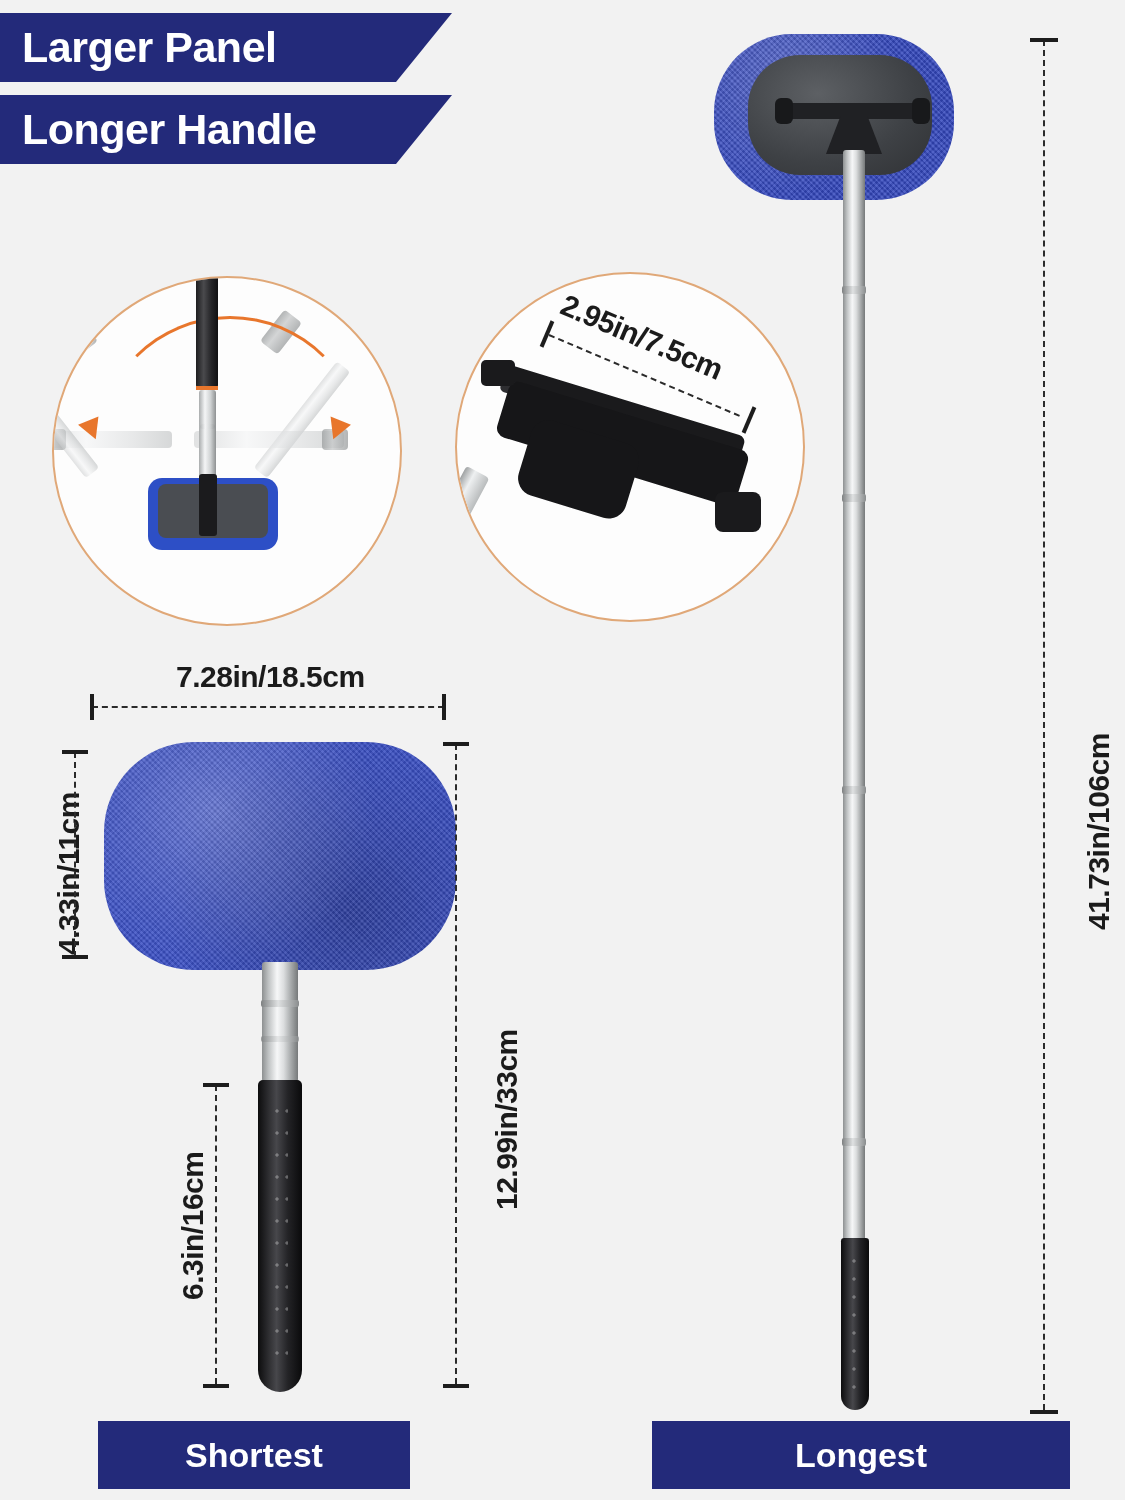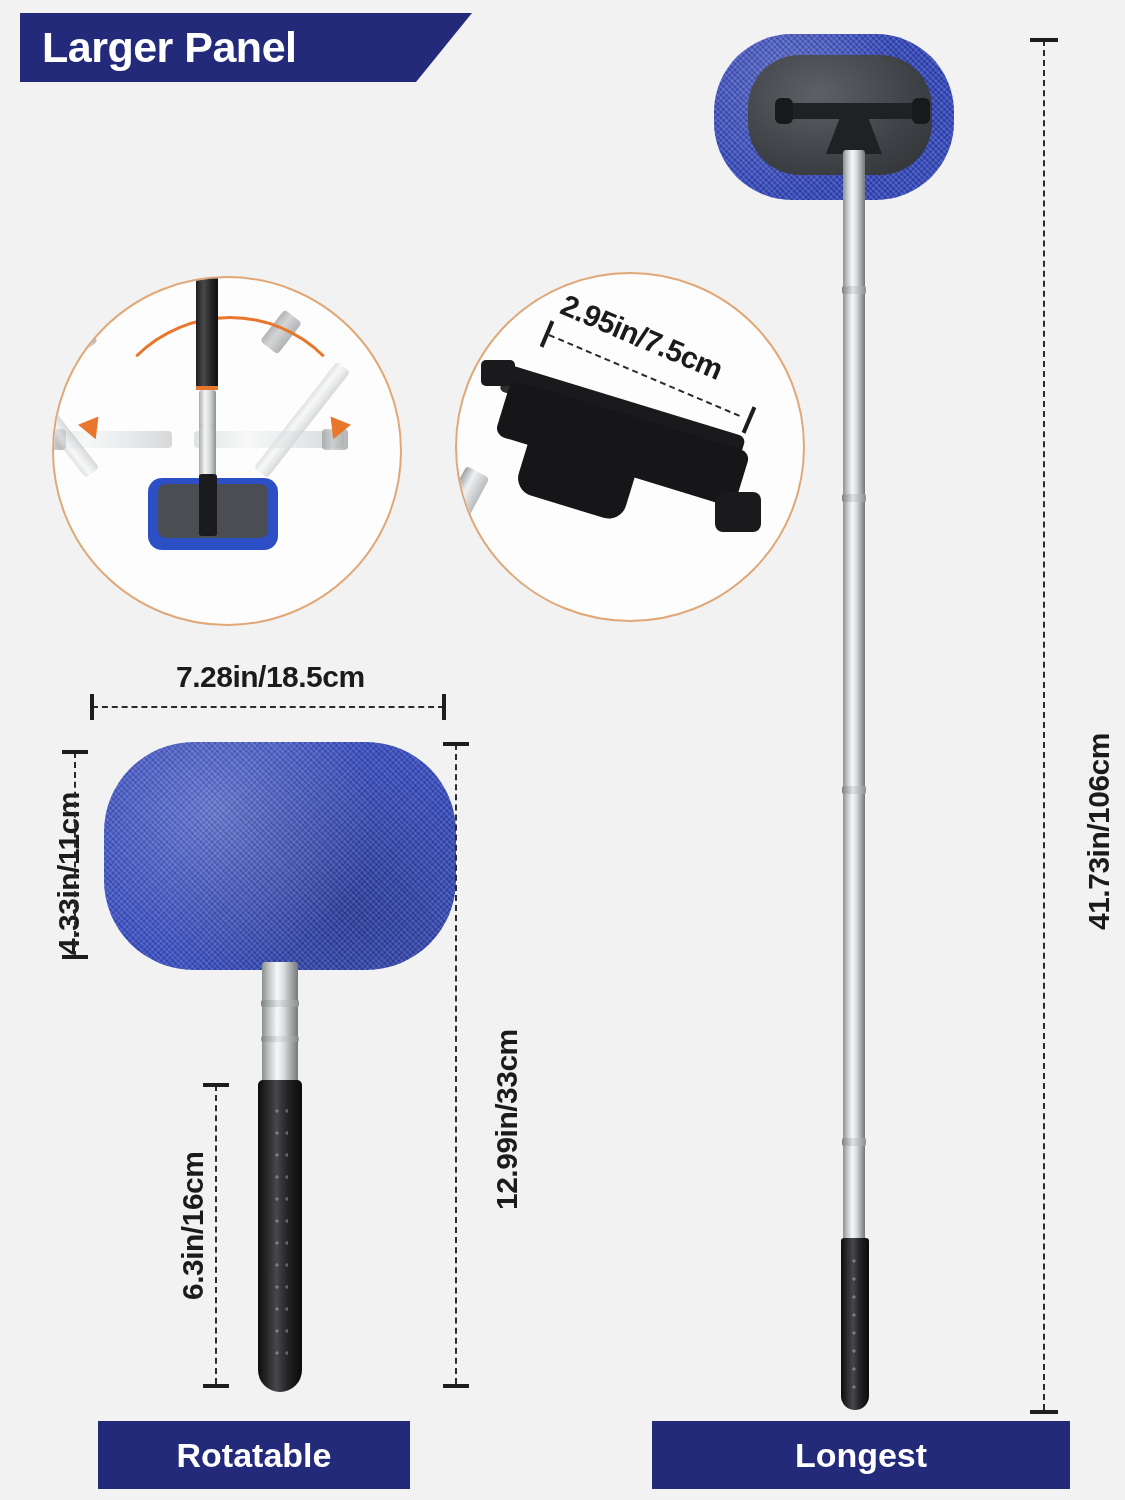--- a/index.html
+++ b/index.html
@@ -11,21 +11,20 @@
   }
   .stage{position:absolute;left:0;top:0;width:1125px;height:1500px;}
 
   
   .banner{
     position:absolute;left:0;
     background:var(--navy);
     display:flex;align-items:center;
     -webkit-clip-path:polygon(0 0, 100% 0, calc(100% - 56px) 100%, 0 100%);
     clip-path:polygon(0 0, 100% 0, calc(100% - 56px) 100%, 0 100%);
-    margin-left:20px;
   }
   .banner span{
     color:#ffffff;
     font-weight:bold;
     font-size:43px;
     letter-spacing:-0.5px;
     padding-left:22px;
     white-space:nowrap;
     line-height:1;
   }
@@ -140,20 +139,23 @@
   #foot-longest{left:605px;top:1421px;width:418px;height:68px;margin-left:47px;}
 </style>
 </head>
 <body style="background: rgb(242, 242, 242);">
 
 <div class="stage">
 
   <div class="banner" id="banner0">
     <span>Larger Panel</span>
   </div>
+  <div class="banner" id="banner1">
+    <span>Longer Handle</span>
+  </div>
 
   <div class="circle" id="circle-rotate">
 
     <div class="gpole" style="left:-14px;top:153px;width:132px;height:17px;"></div>
     <div class="gpole cap" style="left:-14px;top:151px;width:26px;height:21px;"></div>
 
     <div class="gpole" style="left:30px;top:60px;width:17px;height:135px;transform:rotate(-38deg);transform-origin:50% 100%;"></div>
     <div class="gpole cap" style="left:12px;top:34px;width:22px;height:40px;transform:rotate(-38deg);"></div>
 
     <div class="gpole" style="left:198px;top:60px;width:17px;height:135px;transform:rotate(38deg);transform-origin:50% 100%;"></div>
@@ -233,19 +235,19 @@
   <div class="shaft-ring" style="left:842px;top:1138px;width:24px;height:8px;"></div>
   <div class="grip" style="left:841px;top:1238px;width:28px;height:172px;"></div>
   <div class="grip-dots" style="left:850px;top:1252px;width:10px;height:146px;background-size:8px 18px;"></div>
 
   <div class="dimtext vert" style="left:1082px;top:930px;">41.73in/106cm</div>
   <div class="dimline-v" style="left:1043px;top:40px;height:1370px;"></div>
   <div class="tick-h" style="left:1030px;top:38px;width:28px;"></div>
   <div class="tick-h" style="left:1030px;top:1410px;width:28px;"></div>
 
   <div class="footlabel" id="foot-shortest">
-    <span>Rotatable</span>
+    <span>Shortest</span>
   </div>
   <div class="footlabel" id="foot-longest">
     <span>Longest</span>
   </div>
 
 </div>
 
 </body></html>

